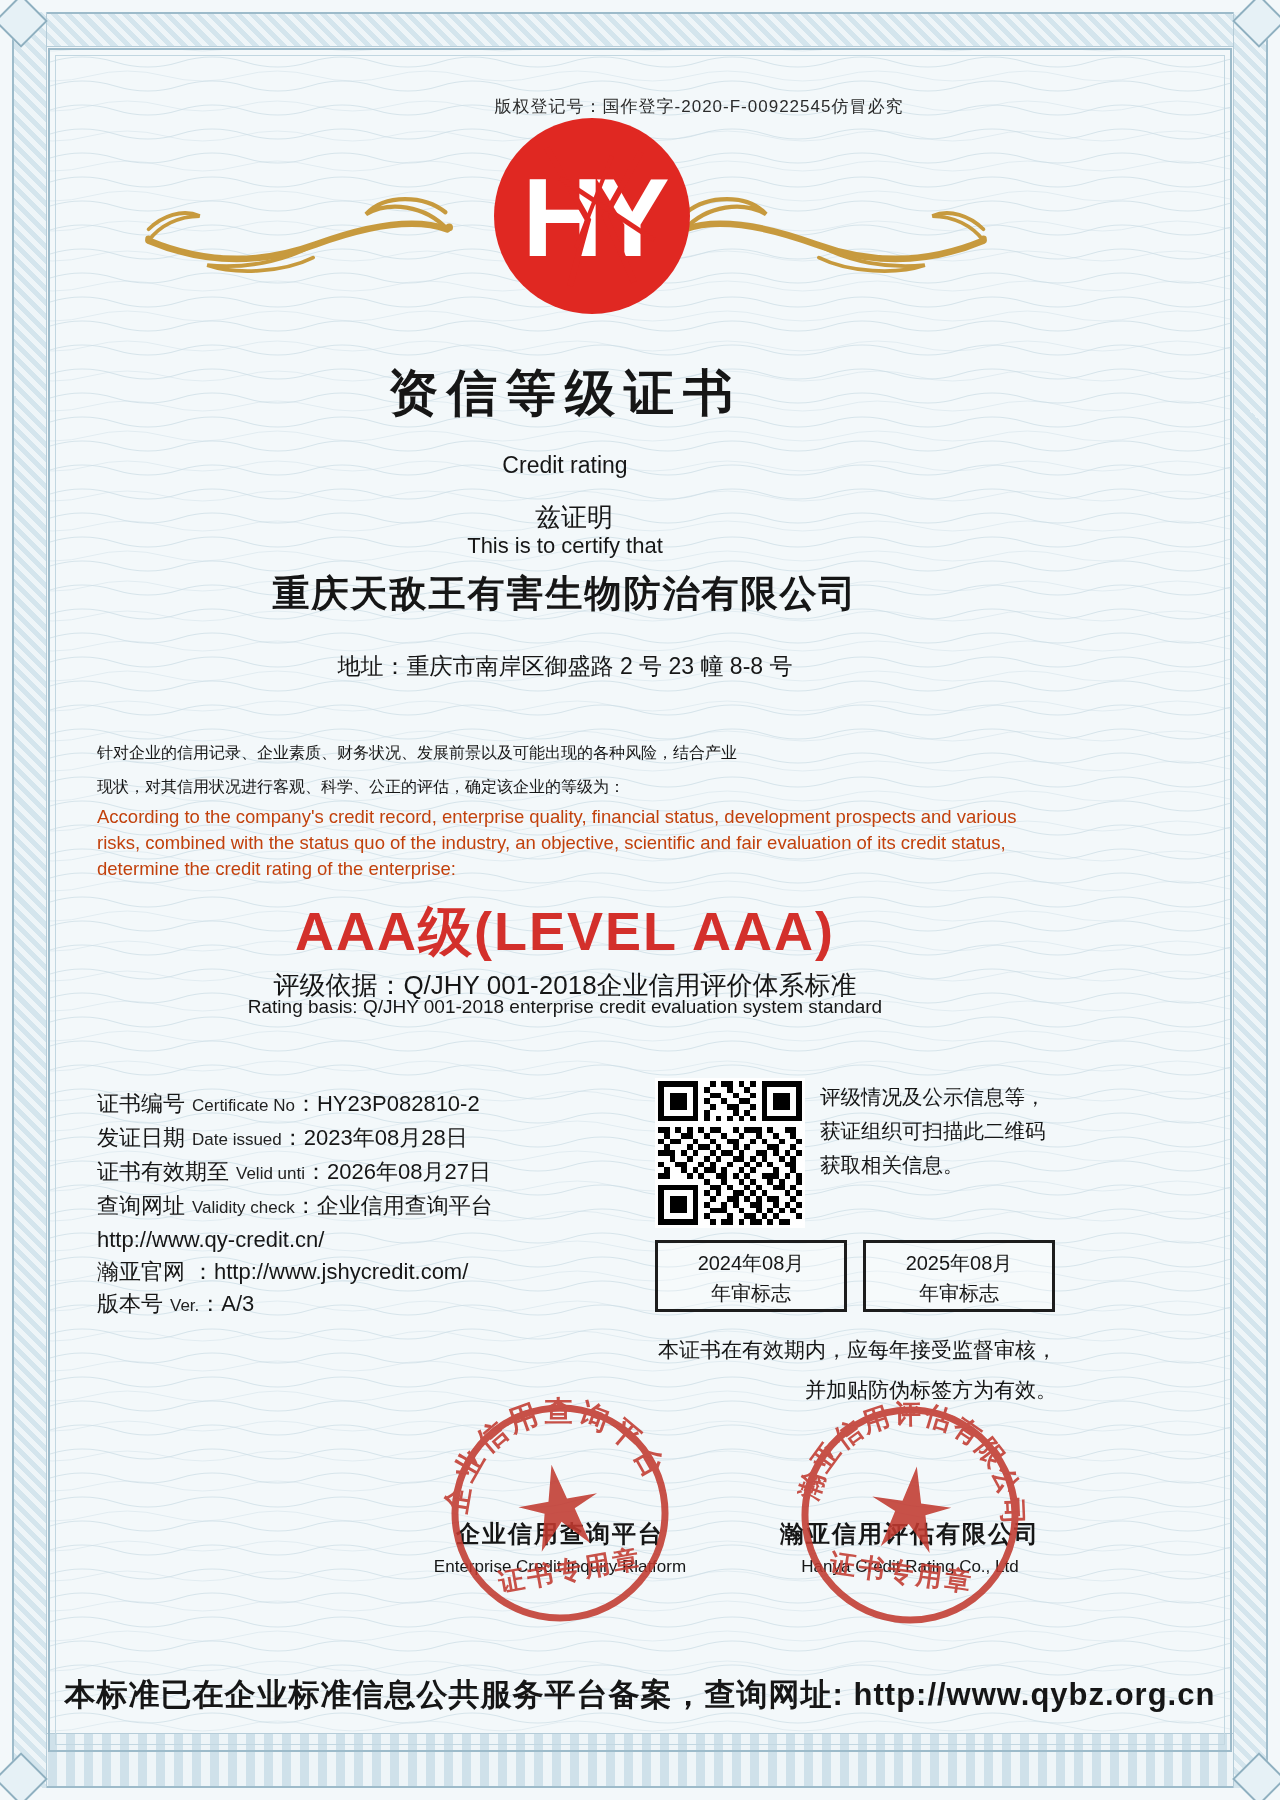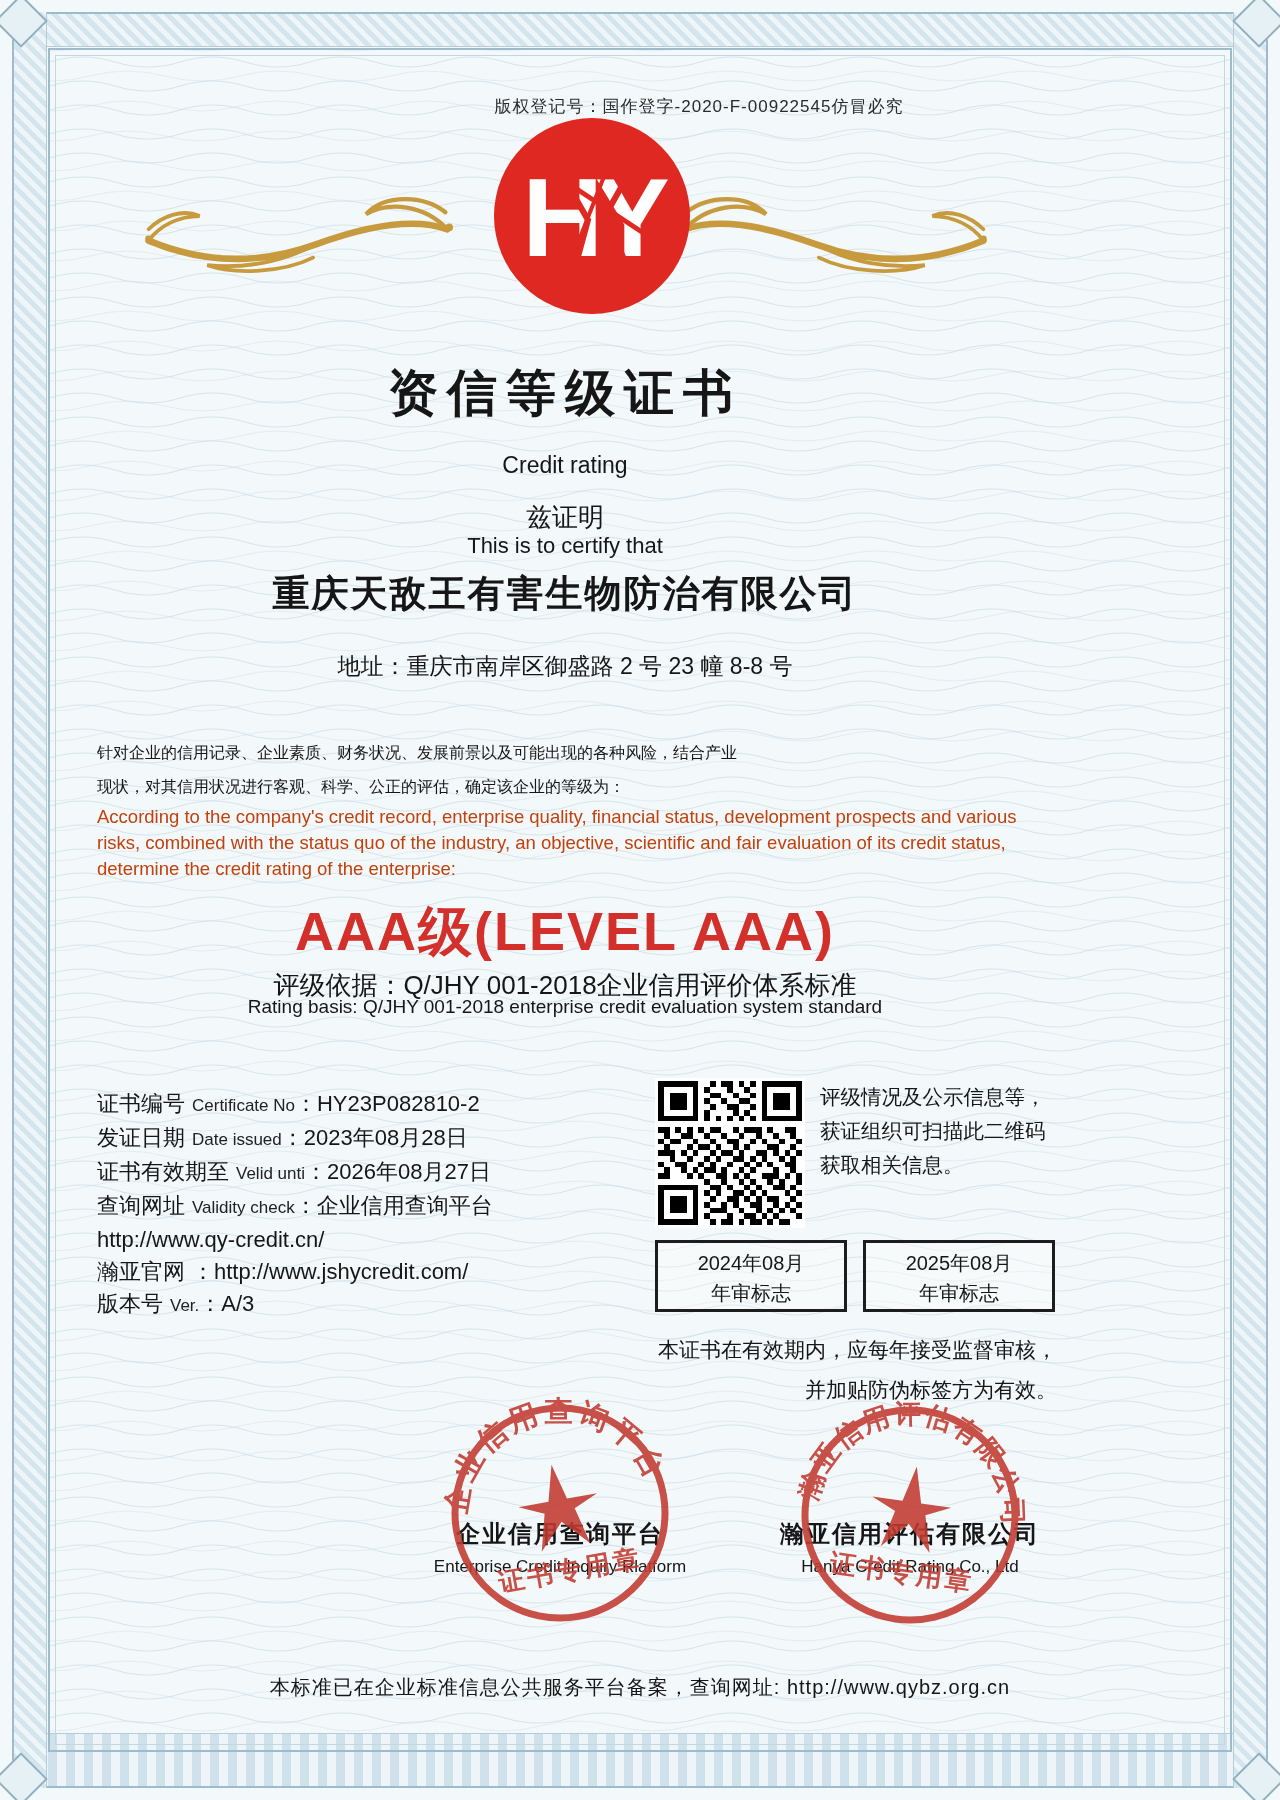--- a/index.html
+++ b/index.html
@@ -28,21 +28,21 @@
   .abs { position:absolute; z-index:3; }
   .cx  { position:absolute; left:0; width:1130px; text-align:center; z-index:3; }
   .copyright { top:95px; left:0; right:0; padding-left:118px; text-align:center;
     font-size:17px; color:#2b2b2b; letter-spacing:1px; }
   .logo-wrap { left:492px; top:116px; width:200px; height:200px; }
   .flourish { top:182px; width:318px; height:104px; }
   .fl-left  { left:138px; }
   .fl-right { left:676px; transform:scaleX(-1); }
   .title-cn   { top:360px; font-size:50px; font-weight:bold; letter-spacing:9px; }
   .title-en   { top:452px; font-size:23px; }
-  .certify-cn { top:500px; font-size:26px; }
+  .certify-cn { top:500px; font-size:26px;padding-left:9px; }
   .certify-en { top:533px; font-size:22px; }
   .company    { top:569px; font-size:37px; font-weight:bold; letter-spacing:2px; }
   .code-line  { top:621px; font-size:23px; }
   .addr-line  { top:651px; font-size:23px; }
   .stmt { left:97px; top:736px; width:1086px; }
   .stmt .cnl { font-size:16px; line-height:34px; text-align:justify; }
   .stmt .enl { font-size:18.5px; line-height:26px; color:#c2410c; }
   .level    { top:896px; font-size:54px; font-weight:bold; letter-spacing:2px; color:#d3302b; }
   .basis-cn { top:968px; font-size:26px; }
   .basis-en { top:996px; font-size:19px; }
@@ -58,21 +58,21 @@
   .audit-note { left:635px; top:1330px; width:422px; text-align:right; font-size:21px; line-height:40px; }
   .org { width:360px; text-align:center; }
   .org-left  { left:380px; top:1518px; }
   .org-right { left:730px; top:1518px; }
   .org .org-cn { font-size:24px; font-weight:bold; letter-spacing:2px; }
   .org .org-en { font-size:17px; margin-top:7px; }
   .seal { width:230px; height:230px; opacity:.88; z-index:4; }
   .seal-left  { left:445px; top:1398px; transform:rotate(-10deg); }
   .seal-right { left:795px; top:1400px; transform:rotate(8deg); }
   .standard-line { top:1674px; left:0; width:1280px; text-align:center;
-    font-size:20px; font-weight:normal; letter-spacing:1px; }
+    font-size:31px; font-weight:bold; letter-spacing:1px; }
 </style>
 </head>
 <body>
 
 <div class="page">
 
   <svg class="bg-waves" width="1180" height="1700">
     <defs>
       <pattern id="wv" width="260" height="24" patternUnits="userSpaceOnUse">
         <path d="M0 12 Q32 2 65 12 T130 12 T195 12 T260 12" fill="none" stroke="#bfd4de" stroke-width="1.1"></path>

